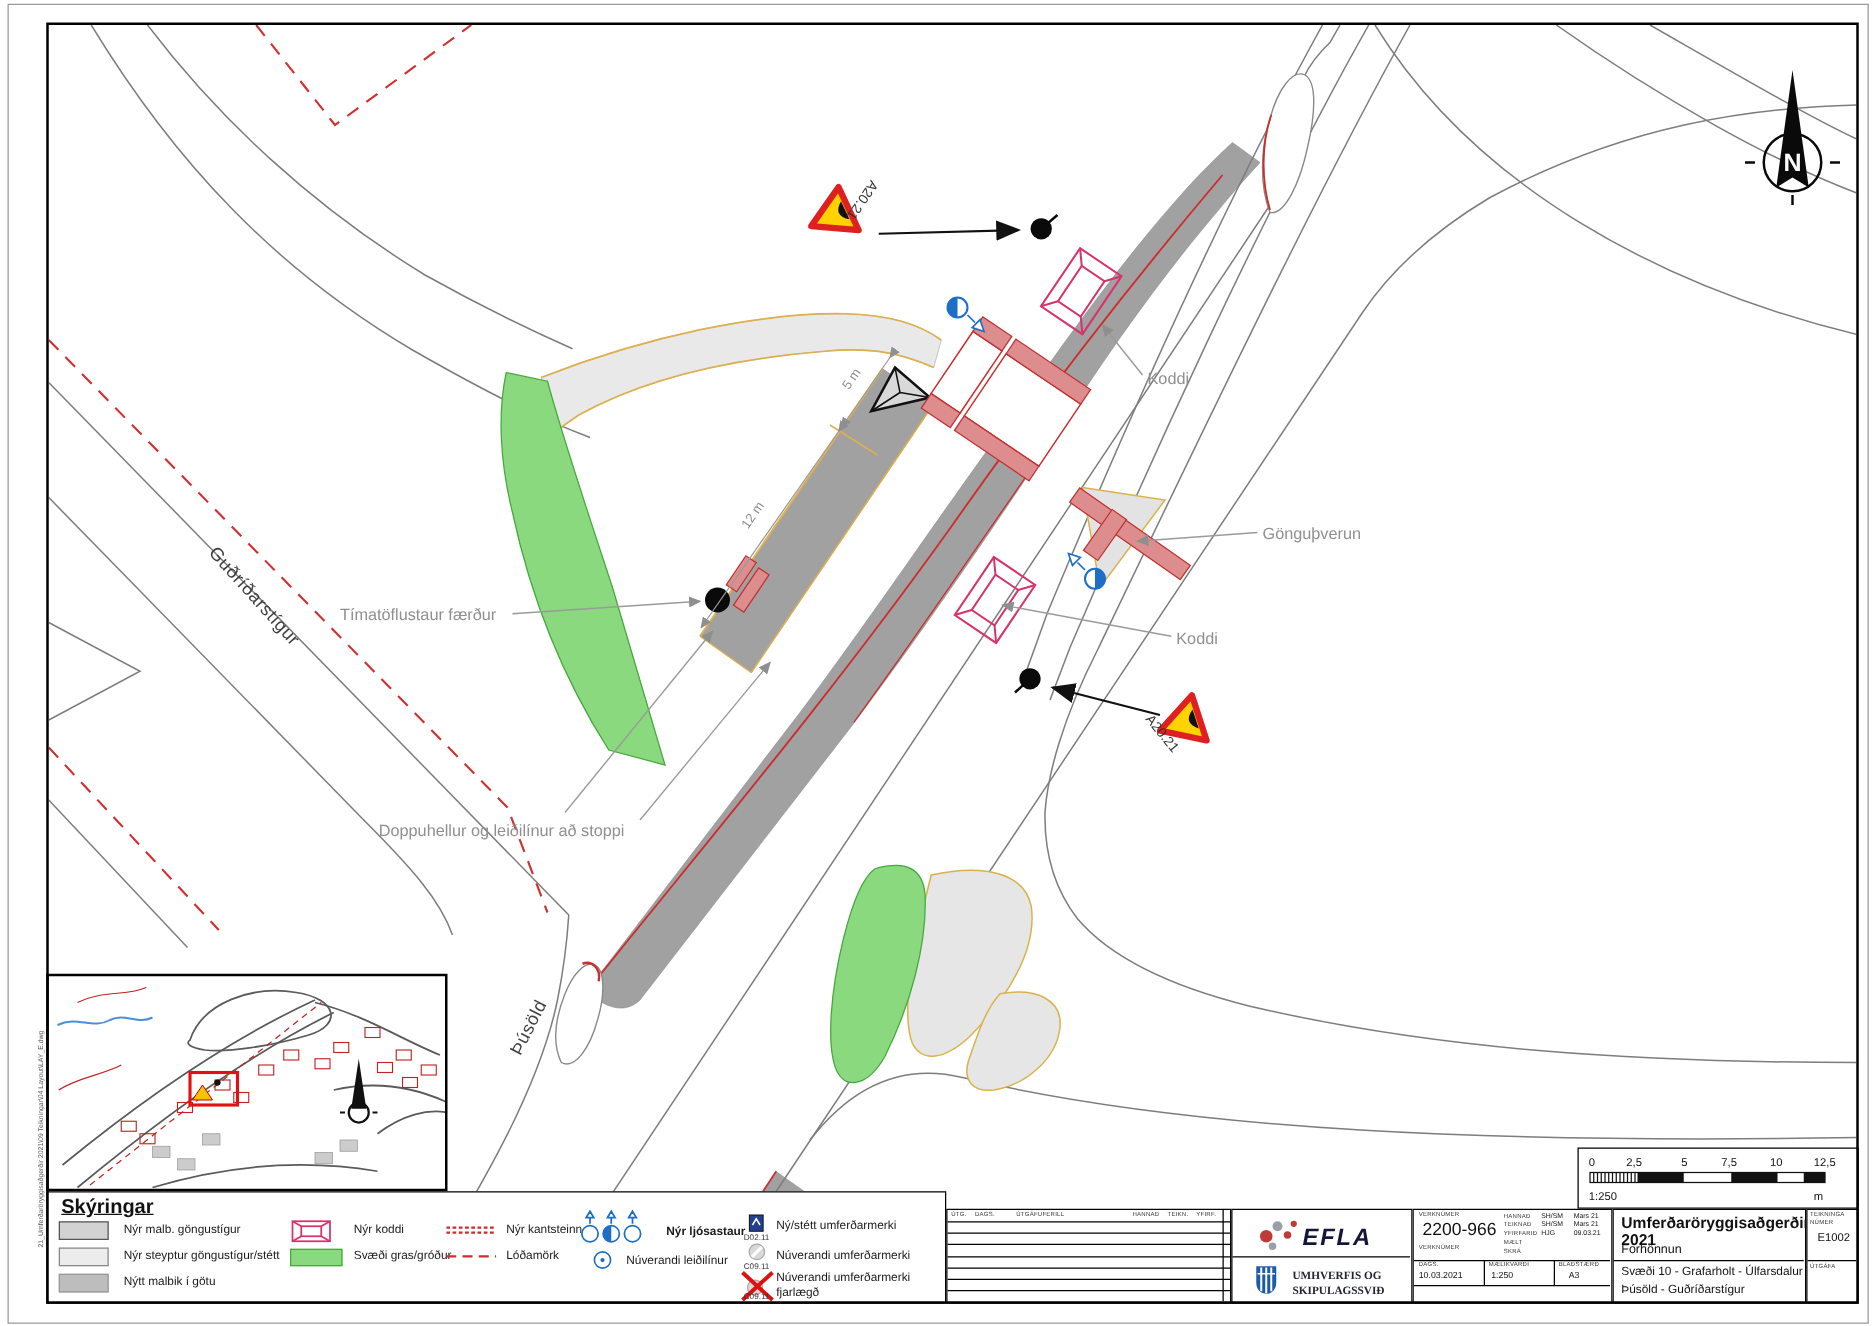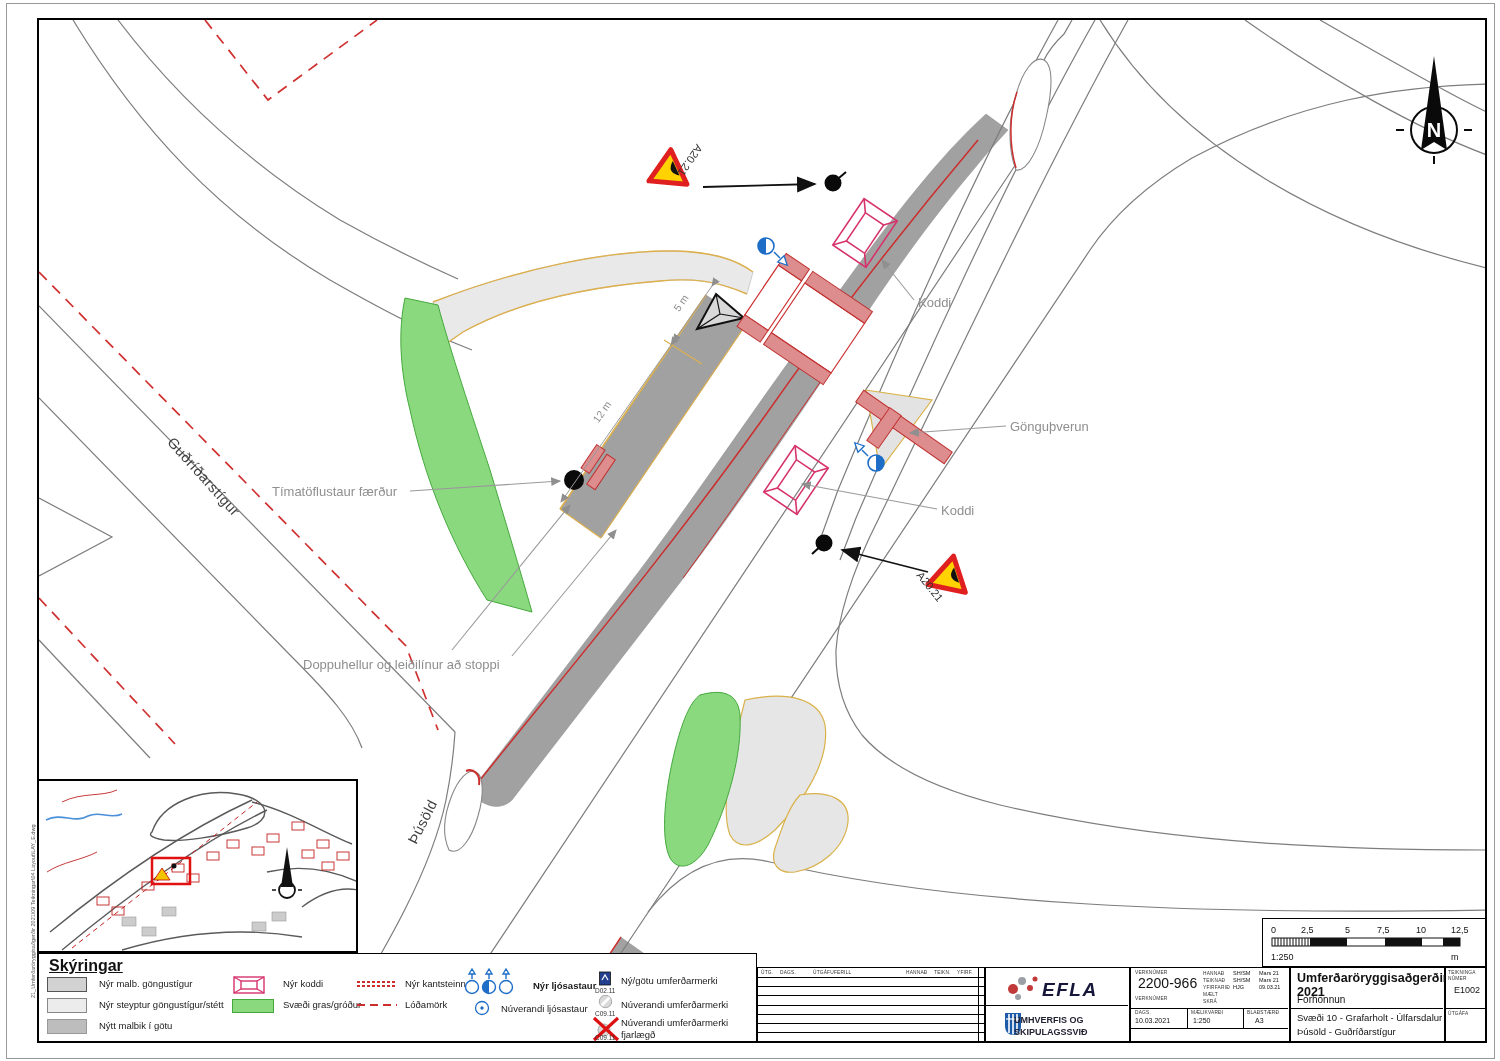--- a/index.html
+++ b/index.html
@@ -311,28 +311,28 @@
           <circle cx="26" cy="20" r="6.5"></circle>
           <circle cx="43" cy="20" r="6.5"></circle>
       </g>
       <path d="M 26,13.5 A 6.5,6.5 0 0 0 26,26.5 Z" fill="#1e6ec8"></path>
     </svg>
     <div class="lbl" style="left:495px;top:26px;font-weight:bold;">Nýr ljósastaur</div>
     <svg class="abs" style="left:436px;top:46px;" width="16" height="16" viewBox="0 0 16 16">
       <circle cx="8" cy="8" r="6.5" stroke="#1e6ec8" stroke-width="1.3" fill="none"></circle>
         <circle cx="8" cy="8" r="1.7" fill="#1e6ec8"></circle>
     </svg>
-    <div class="lbl" style="left:463px;top:49px;">Núverandi ljósastaur</div>
+    <div class="lbl" style="left:463px;top:49px;">Núverandi leiðilínur</div>
 
     <svg class="abs" style="left:560px;top:17px;" width="14" height="15" viewBox="0 0 14 15">
       <rect x="1.5" y="1" width="11" height="13" fill="#23408f" stroke="#111" stroke-width="0.8"></rect>
       <path d="M 4,9 L 7,4 L 10,9" stroke="#fff" stroke-width="1.2" fill="none"></path>
     </svg>
     <div class="code" style="left:557px;top:33px;">D02.11</div>
-    <div class="lbl" style="left:583px;top:21px;">Ný/götu umferðarmerki</div>
+    <div class="lbl" style="left:583px;top:21px;">Ný/stétt umferðarmerki</div>
 
     <svg class="abs" style="left:560px;top:40px;" width="15" height="15" viewBox="0 0 15 15">
       <circle cx="7.5" cy="7.5" r="6.2" fill="#d9d9d9" stroke="#a9a9a9" stroke-width="1"></circle>
       <path d="M 3.5,11.5 L 11.5,3.5" stroke="#fff" stroke-width="2.6"></path>
     </svg>
     <div class="code" style="left:557px;top:56px;">C09.11</div>
     <div class="lbl" style="left:583px;top:45px;text-align:center;">Núverandi umferðarmerki</div>
 
     <svg class="abs" style="left:554px;top:60px;" width="28" height="28" viewBox="0 0 28 28">
       <circle cx="12" cy="16" r="6" fill="#d9d9d9" stroke="#a9a9a9" stroke-width="1"></circle>
@@ -367,21 +367,21 @@
       <circle cx="26" cy="16" r="3" fill="#c03a3a"></circle>
         <circle cx="14" cy="25" r="3" fill="#9aa0a6"></circle>
       <circle cx="31" cy="7" r="2.5" fill="#c03a3a"></circle>
       <text x="38" y="24" font-size="19" font-weight="800" fill="#16163a" letter-spacing="1.5" font-style="italic">EFLA</text>
     </svg>
     <svg class="abs" style="left:18px;top:44px;" width="18" height="24" viewBox="0 0 18 24">
       <path d="M 1,1 H 17 V 14 C 17,20 13,23 9,23 C 5,23 1,20 1,14 Z" fill="#1d5ba8"></path>
       <path d="M 5,2 V 21 M 9,2 V 22.5 M 13,2 V 21" stroke="#fff" stroke-width="1.6" fill="none"></path>
       <path d="M 2,7 H 16" stroke="#fff" stroke-width="1.2"></path>
     </svg>
-    <div class="abs" style="left:28px;top:47px;font-size:9px;font-weight:600;color:#223;line-height:1.3;">
+    <div class="abs" style="left:48px;top:47px;font-size:9px;font-weight:600;color:#223;line-height:1.3;font-family:Liberation Serif, serif;">
       <div>UMHVERFIS OG</div>
       <div>SKIPULAGSSVIÐ</div>
     </div>
   </div>
 
   <div class="box" style="left:1130px;top:967px;width:160px;height:76px;border-width:1.5px;">
     <span class="tiny" style="left:4px;top:2px;">VERKNÚMER</span>
     <span class="abs" style="left:7px;top:7px;font-size:14px;">2200-966</span>
     <span class="tiny" style="left:4px;top:28px;">VERKNÚMER</span>
 

